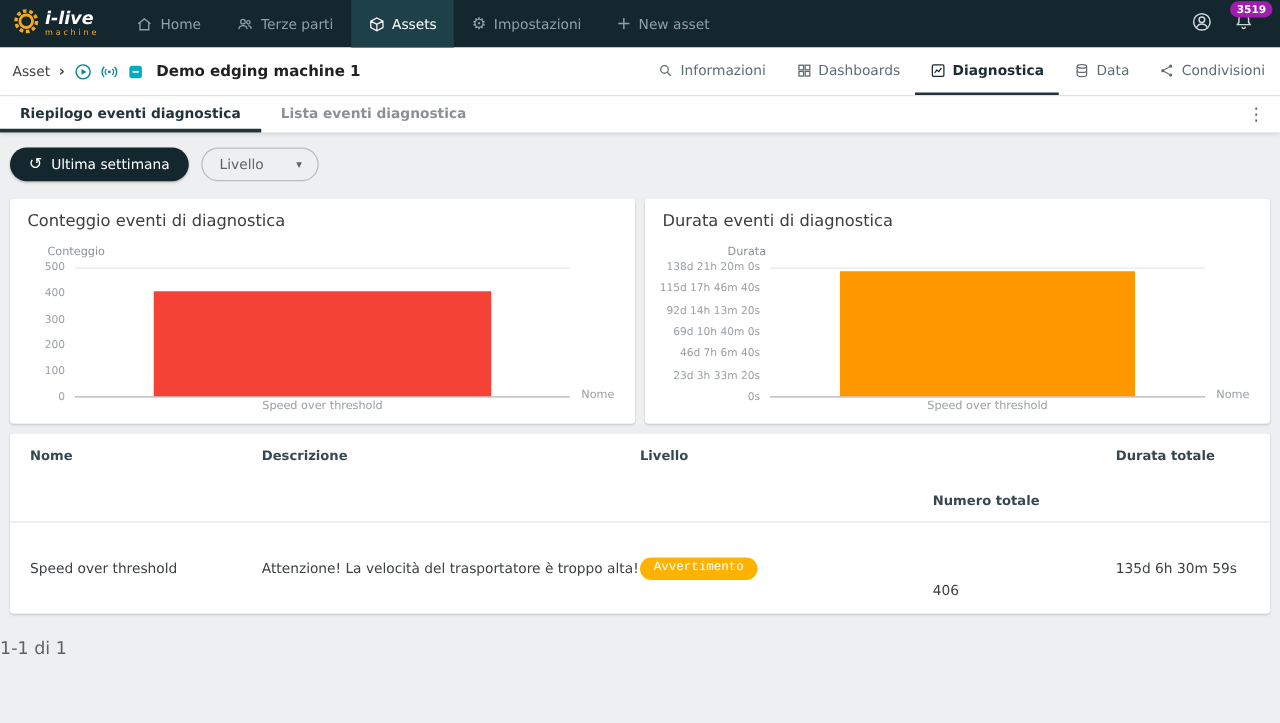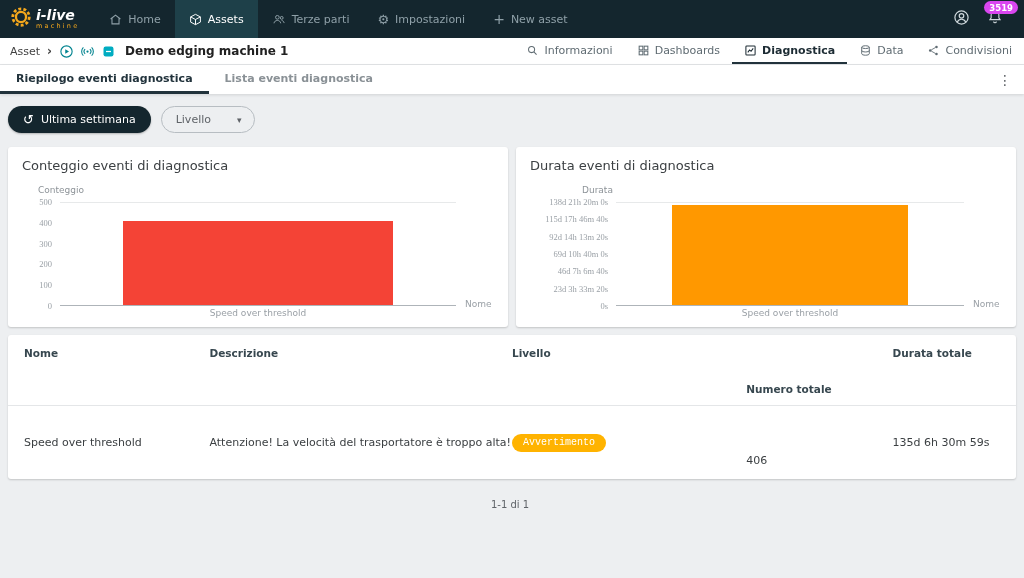--- a/index.html
+++ b/index.html
@@ -10,24 +10,24 @@
   .navbar { height:38px; background:#14262e; display:flex; align-items:stretch; color:#8fa0a8; }
   .logo { display:flex; align-items:center; gap:4px; padding:0 16px 0 10px; }
   .logo-text { display:flex; flex-direction:column; line-height:1; }
   .logo-l1 { color:#fff; font-weight:bold; font-size:14px; font-style:italic; }
   .logo-l2 { color:#f5a81c; font-size:6.5px; letter-spacing:2.2px; margin-top:1px; }
   .nav-item { display:flex; align-items:center; gap:6px; padding:0 14px; font-size:11px; color:#8fa0a8; cursor:pointer; }
   .nav-item svg { display:block; }
   .nav-item.active { background:#1e4049; color:#fff; }
   .nav-right { margin-left:auto; display:flex; align-items:center; gap:4px; padding-right:14px; color:#cfd8dc; }
   .icon-btn { position:relative; display:flex; align-items:center; justify-content:center; width:30px; height:38px; cursor:pointer; }
-  .notif-badge { position:absolute; top:1px; right:-8px; background:#d946ef; color:#fff; font-size:8.5px; font-weight:bold; padding:1.5px 5px; border-radius:8px; line-height:1.2; }
-
-  
-  .crumb-row { height:27px; background:#fff; display:flex; align-items:stretch; padding-left:10px; border-bottom:1px solid #e3e5e7; }
+  .notif-badge { position:absolute; top:1px; right:-8px; background:#a21caf; color:#fff; font-size:8.5px; font-weight:bold; padding:1.5px 5px; border-radius:8px; line-height:1.2; }
+
+  
+  .crumb-row { height:39px; background:#fff; display:flex; align-items:stretch; padding-left:10px; border-bottom:1px solid #e3e5e7; }
   .crumb-left { display:flex; align-items:center; gap:7px; }
   .crumb-root { font-size:11px; color:#424242; cursor:pointer; }
   .crumb-chev { font-size:12px; font-weight:bold; color:#424242; }
   .crumb-icons { display:flex; align-items:center; gap:6px; color:#00838f; }
   .crumb-icons .ic { display:flex; cursor:pointer; }
   .asset-name { font-size:12px; font-weight:bold; color:#212121; margin-left:2px; }
   .asset-tabs { margin-left:auto; display:flex; align-items:stretch; }
   .atab { display:flex; align-items:center; gap:5px; padding:0 12px; font-size:11px; color:#5f6b72; cursor:pointer; border-bottom:2px solid transparent; }
   .atab svg { display:block; }
   .atab.active { color:#1c2b33; font-weight:bold; border-bottom-color:#22333c; }
@@ -51,35 +51,35 @@
   .chart-card { flex:1; height:180px; padding:11px 14px; }
   .chart-title { font-size:13px; color:#3c4043; }
   .chart-wrap { margin-top:12px; }
   .ylabel { font-size:9px; color:#8d9398; margin-bottom:7px; }
   .chart-count .ylabel { margin-left:16px; }
   .chart-duration .ylabel { margin-left:52px; }
   .chart-flex { display:flex; height:104px; }
   .yaxis { position:relative; font-size:8.5px; color:#9aa0a6; }
   .chart-count .yaxis { width:38px; }
   .chart-duration .yaxis { width:86px; }
-  .ytick { position:absolute; right:8px; transform:translateY(-50%); white-space:nowrap;font-family:Liberation Serif, serif; }
+  .ytick { position:absolute; right:8px; transform:translateY(-50%); white-space:nowrap; }
   .plot { flex:1; position:relative; border-bottom:1px solid #aeb4b9; }
   .gridline-top { position:absolute; top:0; left:0; right:0; border-top:1px solid #e7e9ea; }
   .bar { position:absolute; bottom:0; left:16%; width:68%; }
   .cat-label { position:absolute; top:100%; margin-top:3px; left:0; right:0; text-align:center; font-size:9px; color:#9aa0a6; }
   .nome-col { width:38px; display:flex; align-items:flex-end; padding-left:9px; font-size:9px; color:#9aa0a6; }
   .nome-col span { transform:translateY(3px); }
 
   
   .table-card { margin:8px; }
   .thead { display:flex; padding:12px 16px 10px 16px; font-size:10.5px; font-weight:bold; color:#37474f; border-bottom:1px solid #e4e6e8; }
   .trow { display:flex; align-items:center; padding:12px 16px; font-size:11px; color:#3c4043; cursor:pointer; }
   .c1 { width:19%; } .c2 { width:31%; } .c3 { width:24%; } .c4 { width:15%;margin-top:36px; } .c5 { flex:1; }
   .badge { display:inline-block; background:#ffb300; color:#fff; font-size:10px; padding:3.5px 11px; border-radius:11px;font-family:Liberation Mono, monospace; }
-  .pagination { text-align:center; padding:12px 18px 0 0; font-size:10px; color:#5f6368;margin-left:14px; }
+  .pagination { text-align:left; padding:12px 18px 0 0; font-size:14px; color:#5f6368; }
 </style>
 </head>
 <body>
 
 <header class="navbar">
   <div class="logo">
     <span>
       <svg width="22" height="22" viewBox="0 0 24 24">
         <circle cx="12" cy="12" r="9" fill="none" stroke="#f5a81c" stroke-width="3" stroke-dasharray="3.2 2.4"></circle>
         <circle cx="12" cy="12" r="5.5" fill="none" stroke="#f5a81c" stroke-width="2.5"></circle>
@@ -91,41 +91,41 @@
     </span>
   </div>
 
   <div class="nav-item">
     <span>
       <svg width="13" height="13" viewBox="0 0 24 24">
           <path d="M3 11 L12 4 L21 11 M5.5 9.5 V20 H18.5 V9.5" fill="none" stroke="currentColor" stroke-width="2"></path>
         </svg>
     </span>
     <span>Home</span>
-  </div>
-
-  <div class="nav-item active">
-    <span>
-      <svg width="13" height="13" viewBox="0 0 24 24">
-          <path d="M12 2.5 L21 7.2 V16.8 L12 21.5 L3 16.8 V7.2 Z M3 7.2 L12 12 L21 7.2 M12 12 V21.5" fill="none" stroke="currentColor" stroke-width="1.8"></path>
-        </svg>
-    </span>
-    <span>Assets</span>
   </div>
 
   <div class="nav-item">
     <span>
       <svg width="14" height="13" viewBox="0 0 24 24" fill="none" stroke="currentColor" stroke-width="1.8">
         <circle cx="9" cy="8" r="3.4"></circle>
           <path d="M2.8 19c.4-3.4 3-5.2 6.2-5.2s5.8 1.8 6.2 5.2"></path>
         <circle cx="17" cy="9" r="2.6"></circle>
           <path d="M16.8 13.8c2.8.4 4.4 2.2 4.6 4.8"></path>
       </svg>
     </span>
     <span>Terze parti</span>
+  </div>
+
+  <div class="nav-item active">
+    <span>
+      <svg width="13" height="13" viewBox="0 0 24 24">
+          <path d="M12 2.5 L21 7.2 V16.8 L12 21.5 L3 16.8 V7.2 Z M3 7.2 L12 12 L21 7.2 M12 12 V21.5" fill="none" stroke="currentColor" stroke-width="1.8"></path>
+        </svg>
+    </span>
+    <span>Assets</span>
   </div>
 
   <div class="nav-item">
     <span style="font-size:13px; line-height:1;">⚙</span>
     <span>Impostazioni</span>
   </div>
 
   <div class="nav-item">
     <span style="font-size:14px; line-height:1;">+</span>
     <span>New asset</span>

